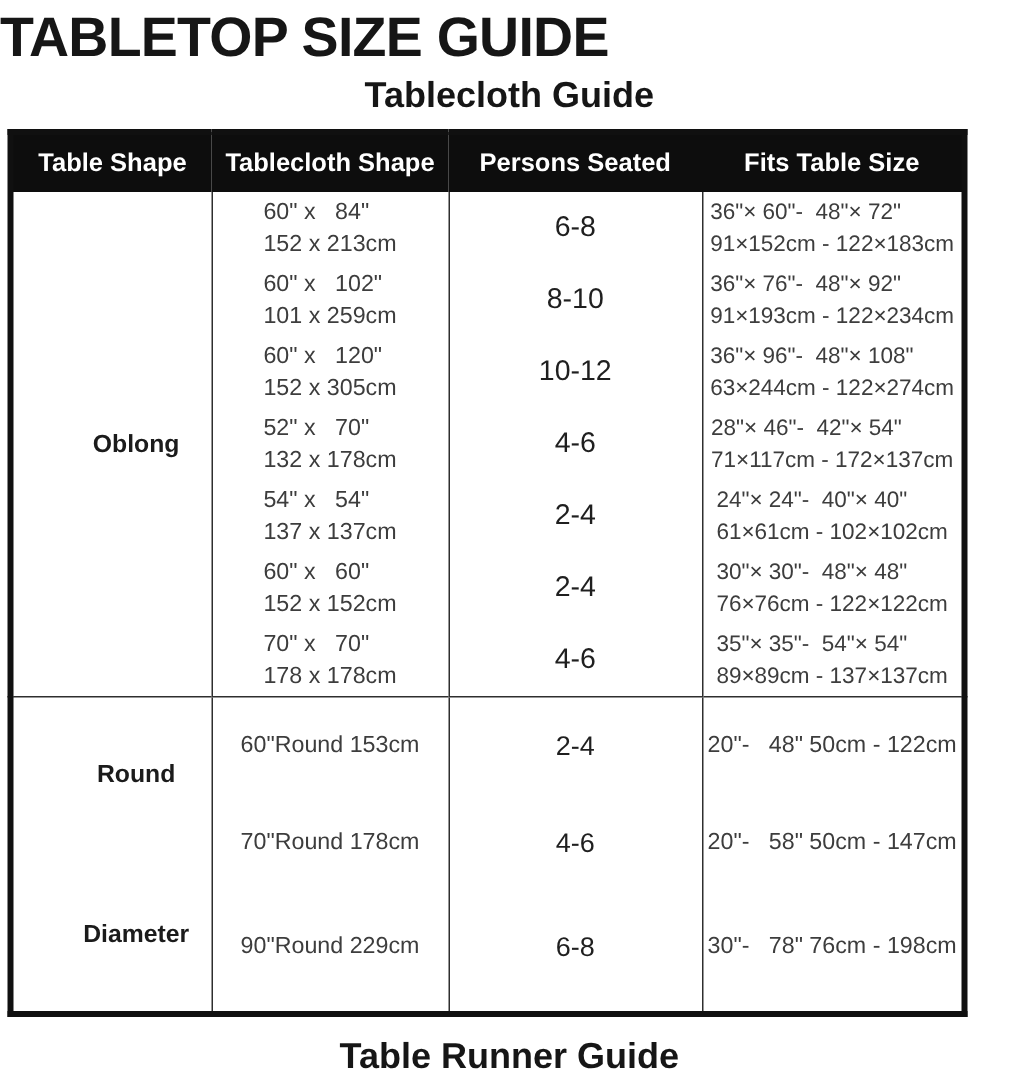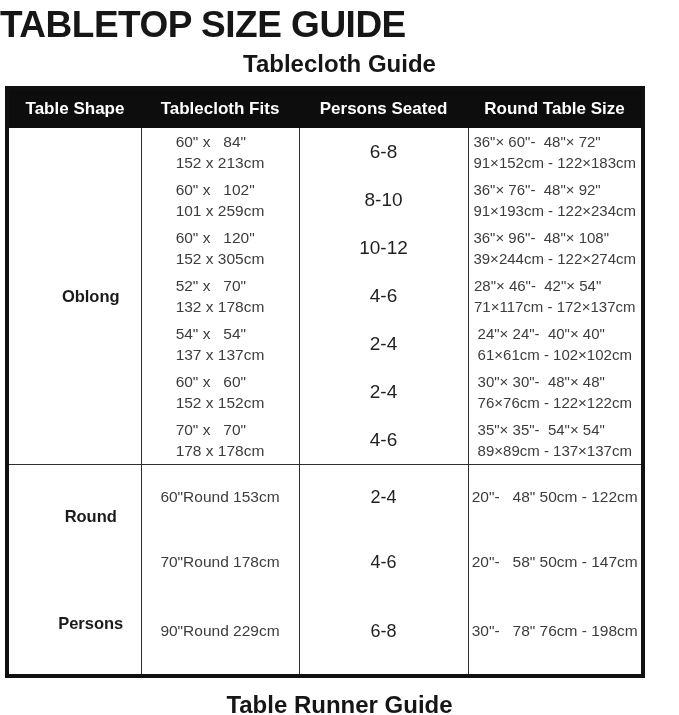--- a/index.html
+++ b/index.html
@@ -55,41 +55,41 @@
 <table class="guide">
   <colgroup>
     <col style="width:134px">
       <col style="width:158px">
       <col style="width:169px">
       <col>
   </colgroup>
   <thead>
     <tr>
       <th>Table Shape</th>
-      <th>Tablecloth Fits</th>
+      <th>Tablecloth Shape</th>
       <th>Persons Seated</th>
-      <th>Round Table Size</th>
+      <th>Fits Table Size</th>
     </tr>
   </thead>
   <tbody>
     <tr class="oblong-row">
       <td class="shape-cell" rowspan="7"><span class="shape-line">Oblong</span></td>
       <td class="bl"><span class="blk"><div class="size-line">60" x   84"</div><div class="size-line">152 x 213cm</div></span></td>
       <td class="bl persons-cell">6-8</td>
       <td class="bl"><span class="blk"><div class="fits-line">36"× 60"-  48"× 72"</div><div class="fits-line">91×152cm - 122×183cm</div></span></td>
     </tr>
     <tr class="oblong-row">
       <td class="bl"><span class="blk"><div class="size-line">60" x   102"</div><div class="size-line">101 x 259cm</div></span></td>
       <td class="bl persons-cell">8-10</td>
       <td class="bl"><span class="blk"><div class="fits-line">36"× 76"-  48"× 92"</div><div class="fits-line">91×193cm - 122×234cm</div></span></td>
     </tr>
     <tr class="oblong-row">
       <td class="bl"><span class="blk"><div class="size-line">60" x   120"</div><div class="size-line">152 x 305cm</div></span></td>
       <td class="bl persons-cell">10-12</td>
-      <td class="bl"><span class="blk"><div class="fits-line">36"× 96"-  48"× 108"</div><div class="fits-line">39×244cm - 122×274cm</div></span></td>
+      <td class="bl"><span class="blk"><div class="fits-line">36"× 96"-  48"× 108"</div><div class="fits-line">63×244cm - 122×274cm</div></span></td>
     </tr>
     <tr class="oblong-row">
       <td class="bl"><span class="blk"><div class="size-line">52" x   70"</div><div class="size-line">132 x 178cm</div></span></td>
       <td class="bl persons-cell">4-6</td>
       <td class="bl"><span class="blk"><div class="fits-line">28"× 46"-  42"× 54"</div><div class="fits-line">71×117cm - 172×137cm</div></span></td>
     </tr>
     <tr class="oblong-row">
       <td class="bl"><span class="blk"><div class="size-line">54" x   54"</div><div class="size-line">137 x 137cm</div></span></td>
       <td class="bl persons-cell">2-4</td>
       <td class="bl"><span class="blk"><div class="fits-line">24"× 24"-  40"× 40"</div><div class="fits-line">61×61cm - 102×102cm</div></span></td>
@@ -103,21 +103,21 @@
       <td class="bl"><span class="blk"><div class="size-line">70" x   70"</div><div class="size-line">178 x 178cm</div></span></td>
       <td class="bl persons-cell">4-6</td>
       <td class="bl"><span class="blk"><div class="fits-line">35"× 35"-  54"× 54"</div><div class="fits-line">89×89cm - 137×137cm</div></span></td>
     </tr>
   </tbody>
   <tbody class="round-section">
     <tr class="round-row">
       <td class="shape-cell" rowspan="3">
         <div class="shape-line">Round</div>
         <div class="shape-gap"></div>
-        <div class="shape-line">Persons</div>
+        <div class="shape-line">Diameter</div>
       </td>
       <td class="bl round-size">60"Round 153cm</td>
       <td class="bl round-persons">2-4</td>
       <td class="bl round-fits">20"-   48" 50cm - 122cm</td>
     </tr>
     <tr class="round-row">
       <td class="bl round-size">70"Round 178cm</td>
       <td class="bl round-persons">4-6</td>
       <td class="bl round-fits">20"-   58" 50cm - 147cm</td>
     </tr>

